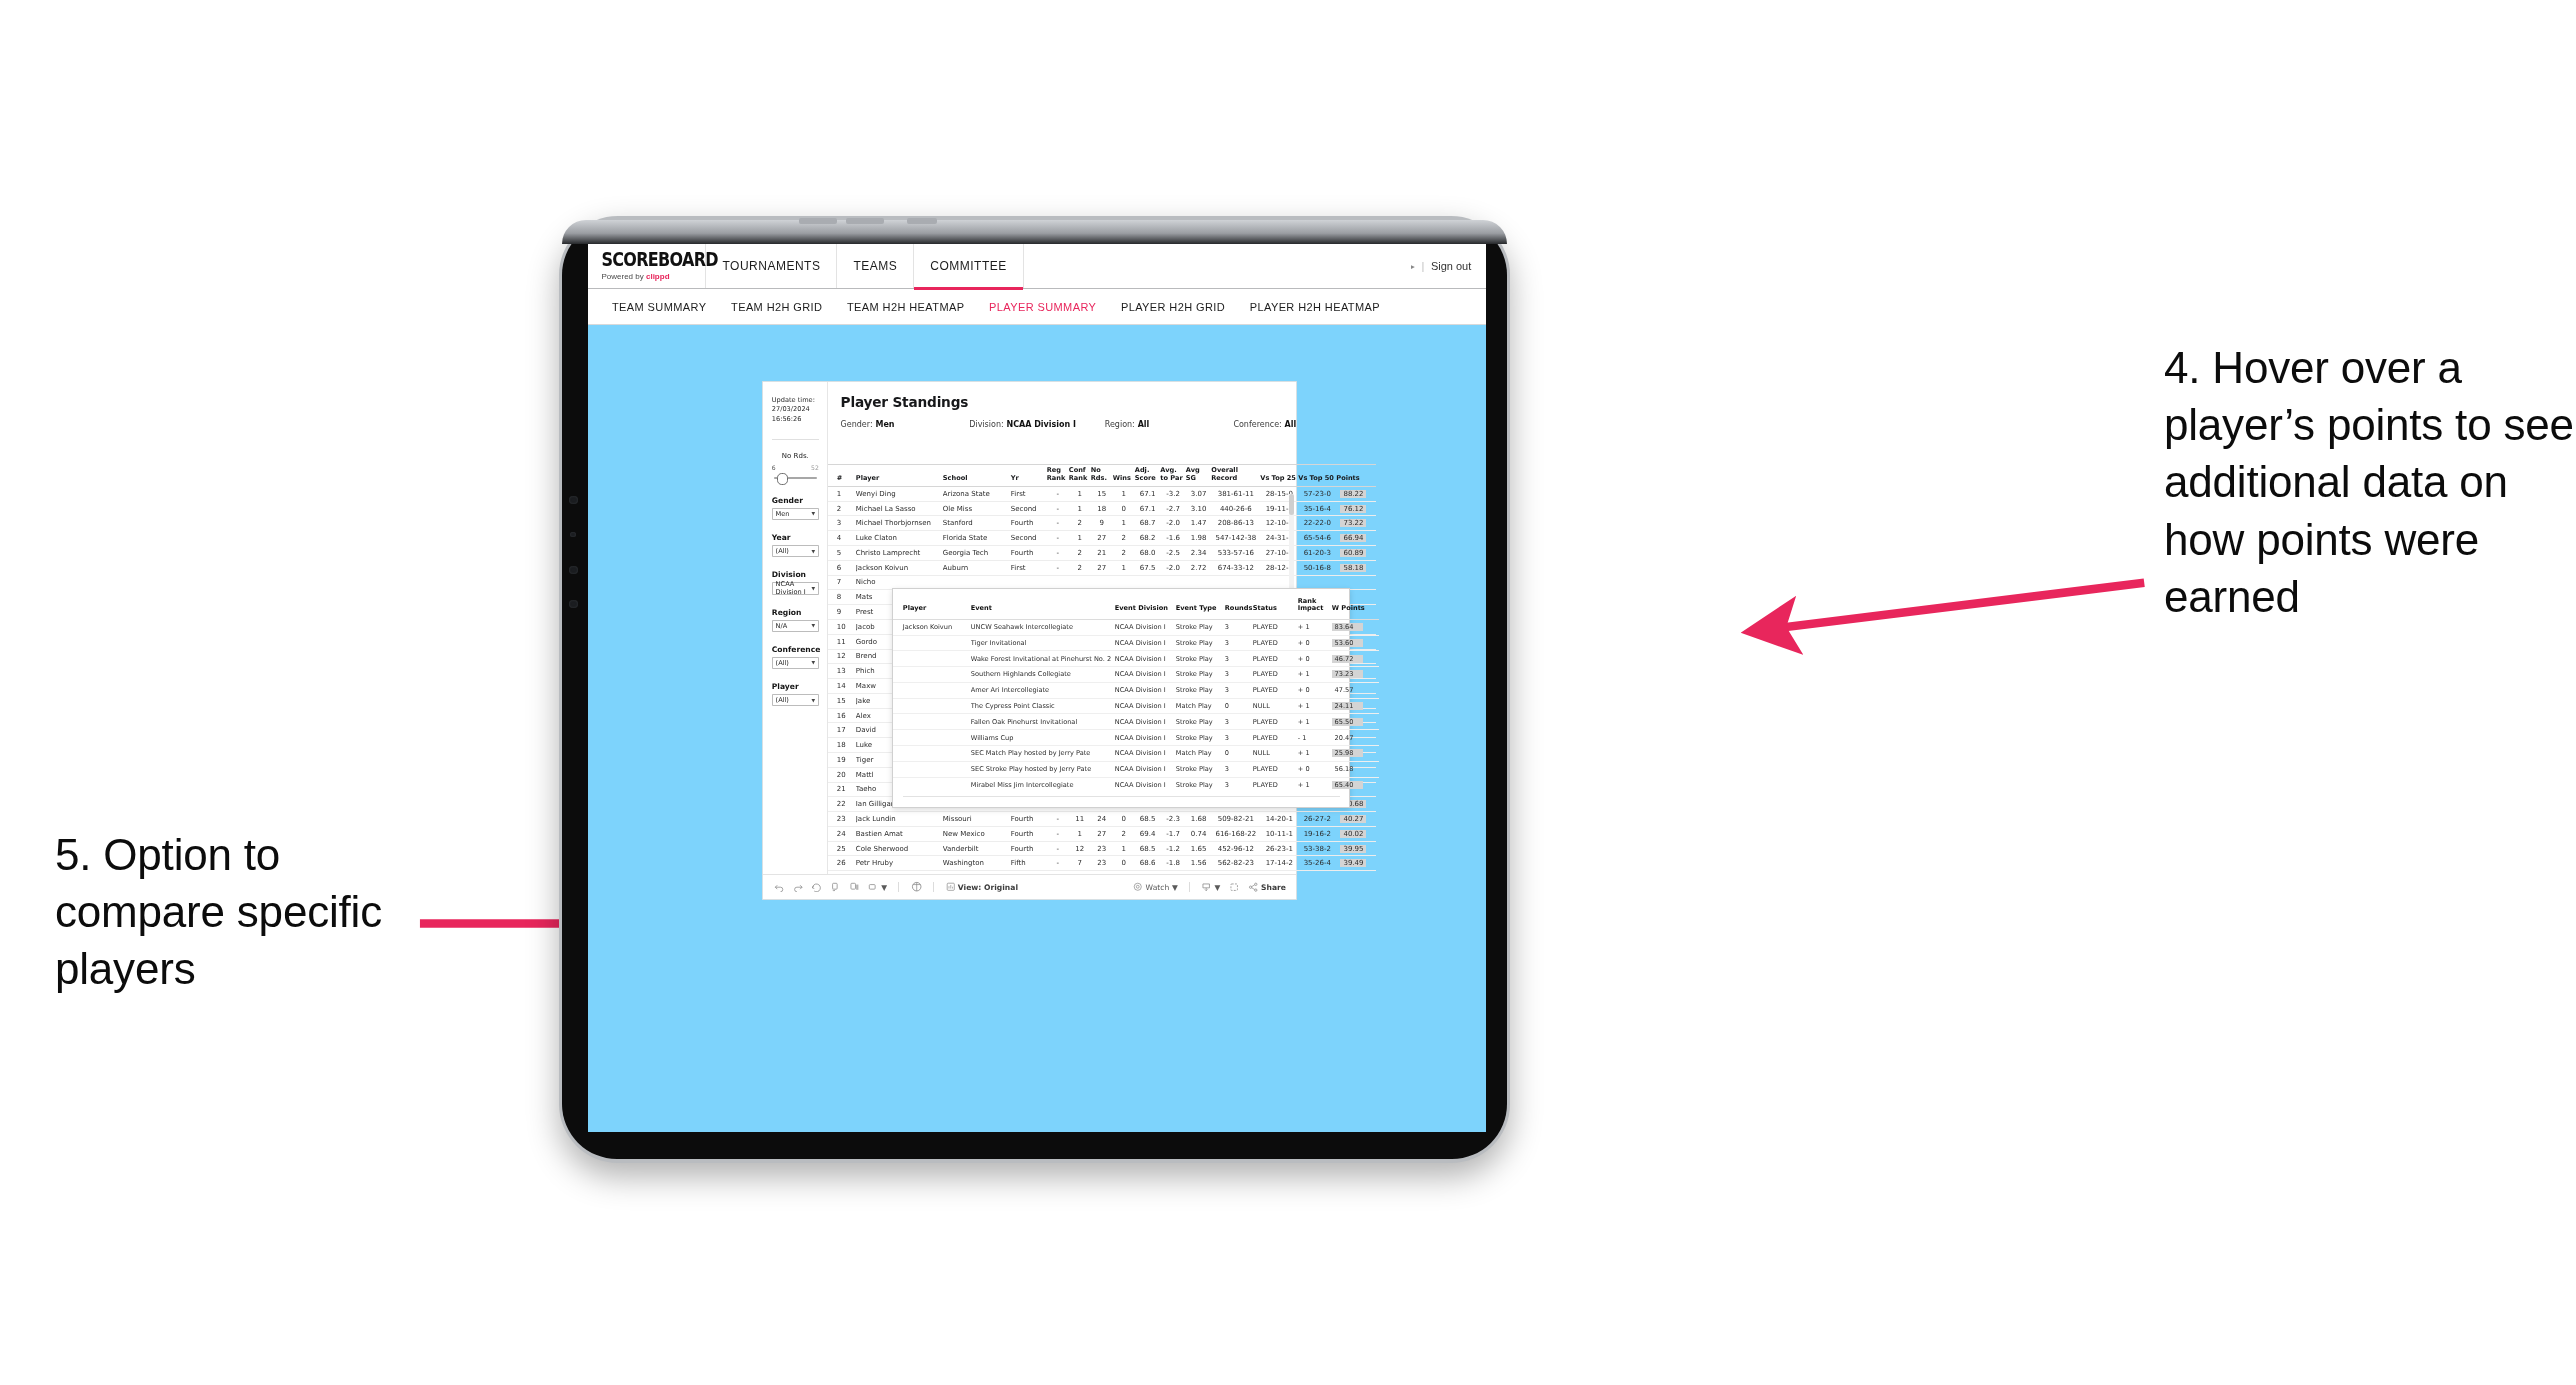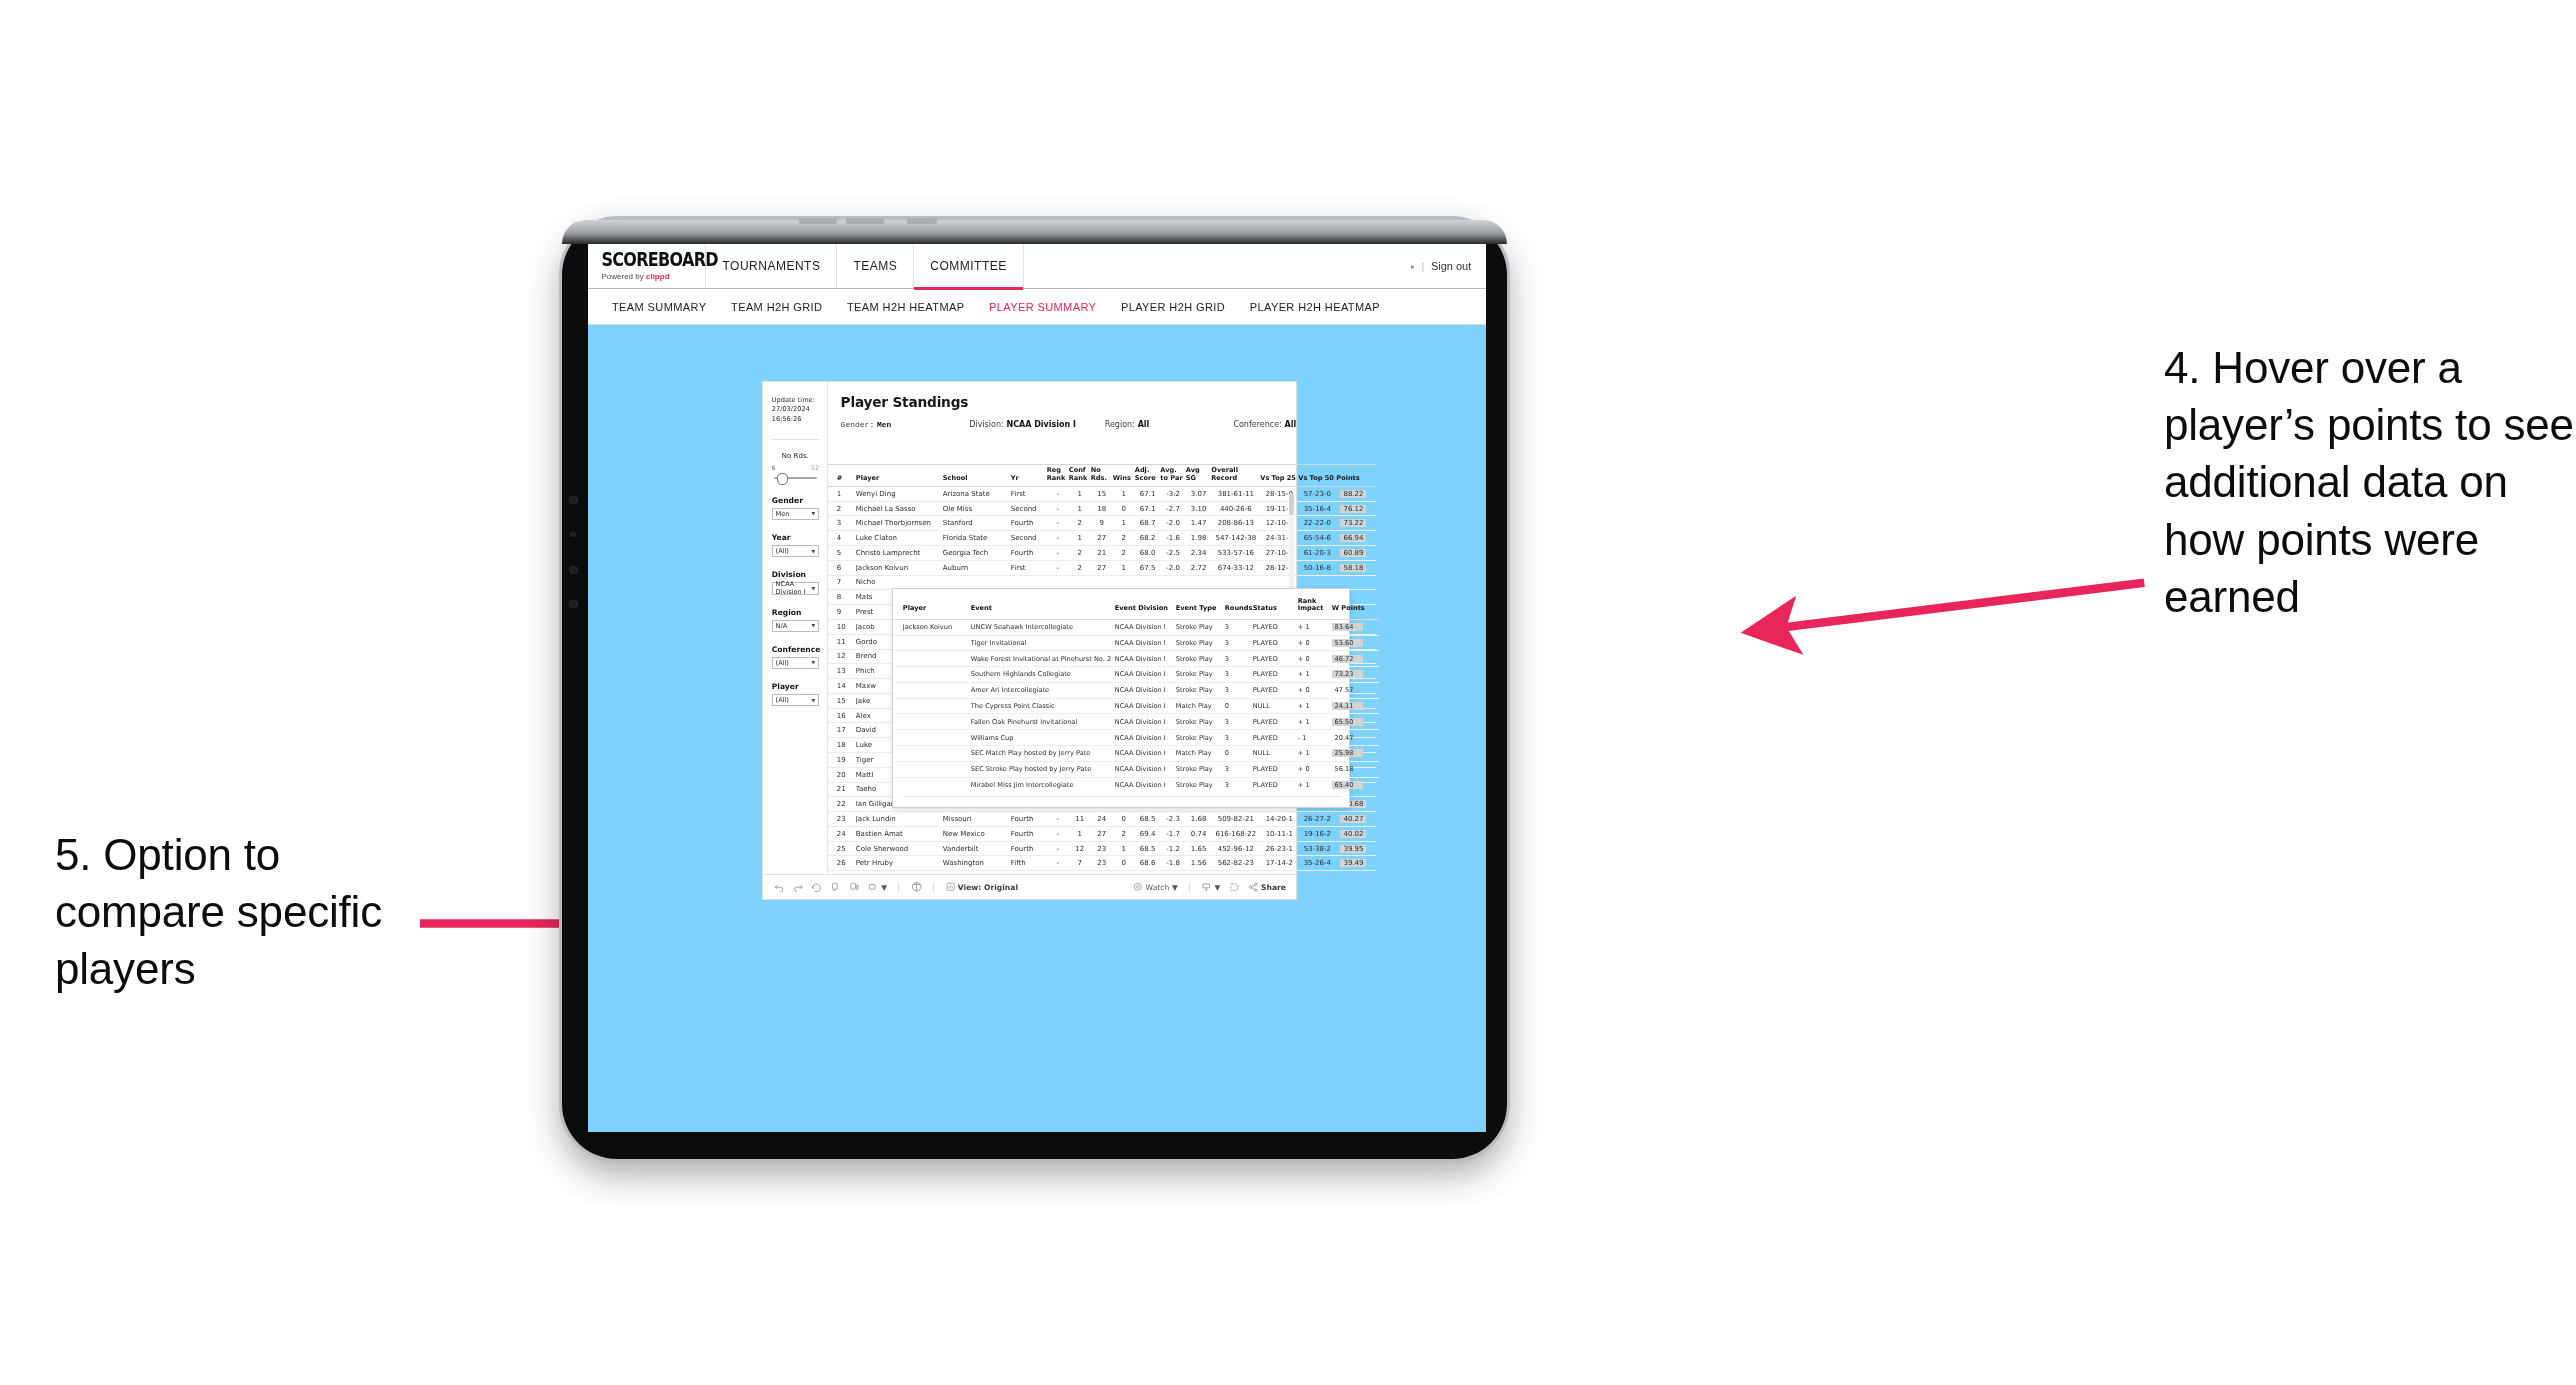--- a/index.html
+++ b/index.html
@@ -130,21 +130,21 @@
     padding:0 2.8px;font-size:6.6px;color:#1c1c1c;box-sizing:border-box;
   }
   .f-select .caret{font-size:4.7px;color:#444;}
 
   .board{flex:1 1 auto;display:flex;flex-direction:column;min-width:0;position:relative;gap:24px;}
   .board-head{padding:11.4px 0 0 12.3px;}
   .board-title{font-size:13.7px;font-weight:700;color:#17181a;letter-spacing:-0.2px;}
   .board-meta{display:flex;margin-top:10.4px;font-size:8px;color:#3c3c3c;padding-bottom:10.4px;}
   .board-meta .cell{display:flex;gap:2.8px;}
   .board-meta .cell b{color:#111;font-weight:700;}
-  .m1{width:151px;font-family:Liberation Mono, monospace;} .m2{width:159px;} .m3{width:151px;}
+  .m1{width:151px;} .m2{width:159px;} .m3{width:151px;}
 
   table.standings{
     border-collapse:collapse;width:100%;font-size:7px;color:#2b2b2b;
     table-layout:fixed;
   }
   table.standings th{
     font-size:6.6px;font-weight:700;color:#17181a;text-align:left;
     padding:2.8px 0 3.8px 0;vertical-align:bottom;line-height:1.12;
     border-bottom:0.9px solid #d6d6d6;border-top:0.9px solid #d6d6d6;
   }

